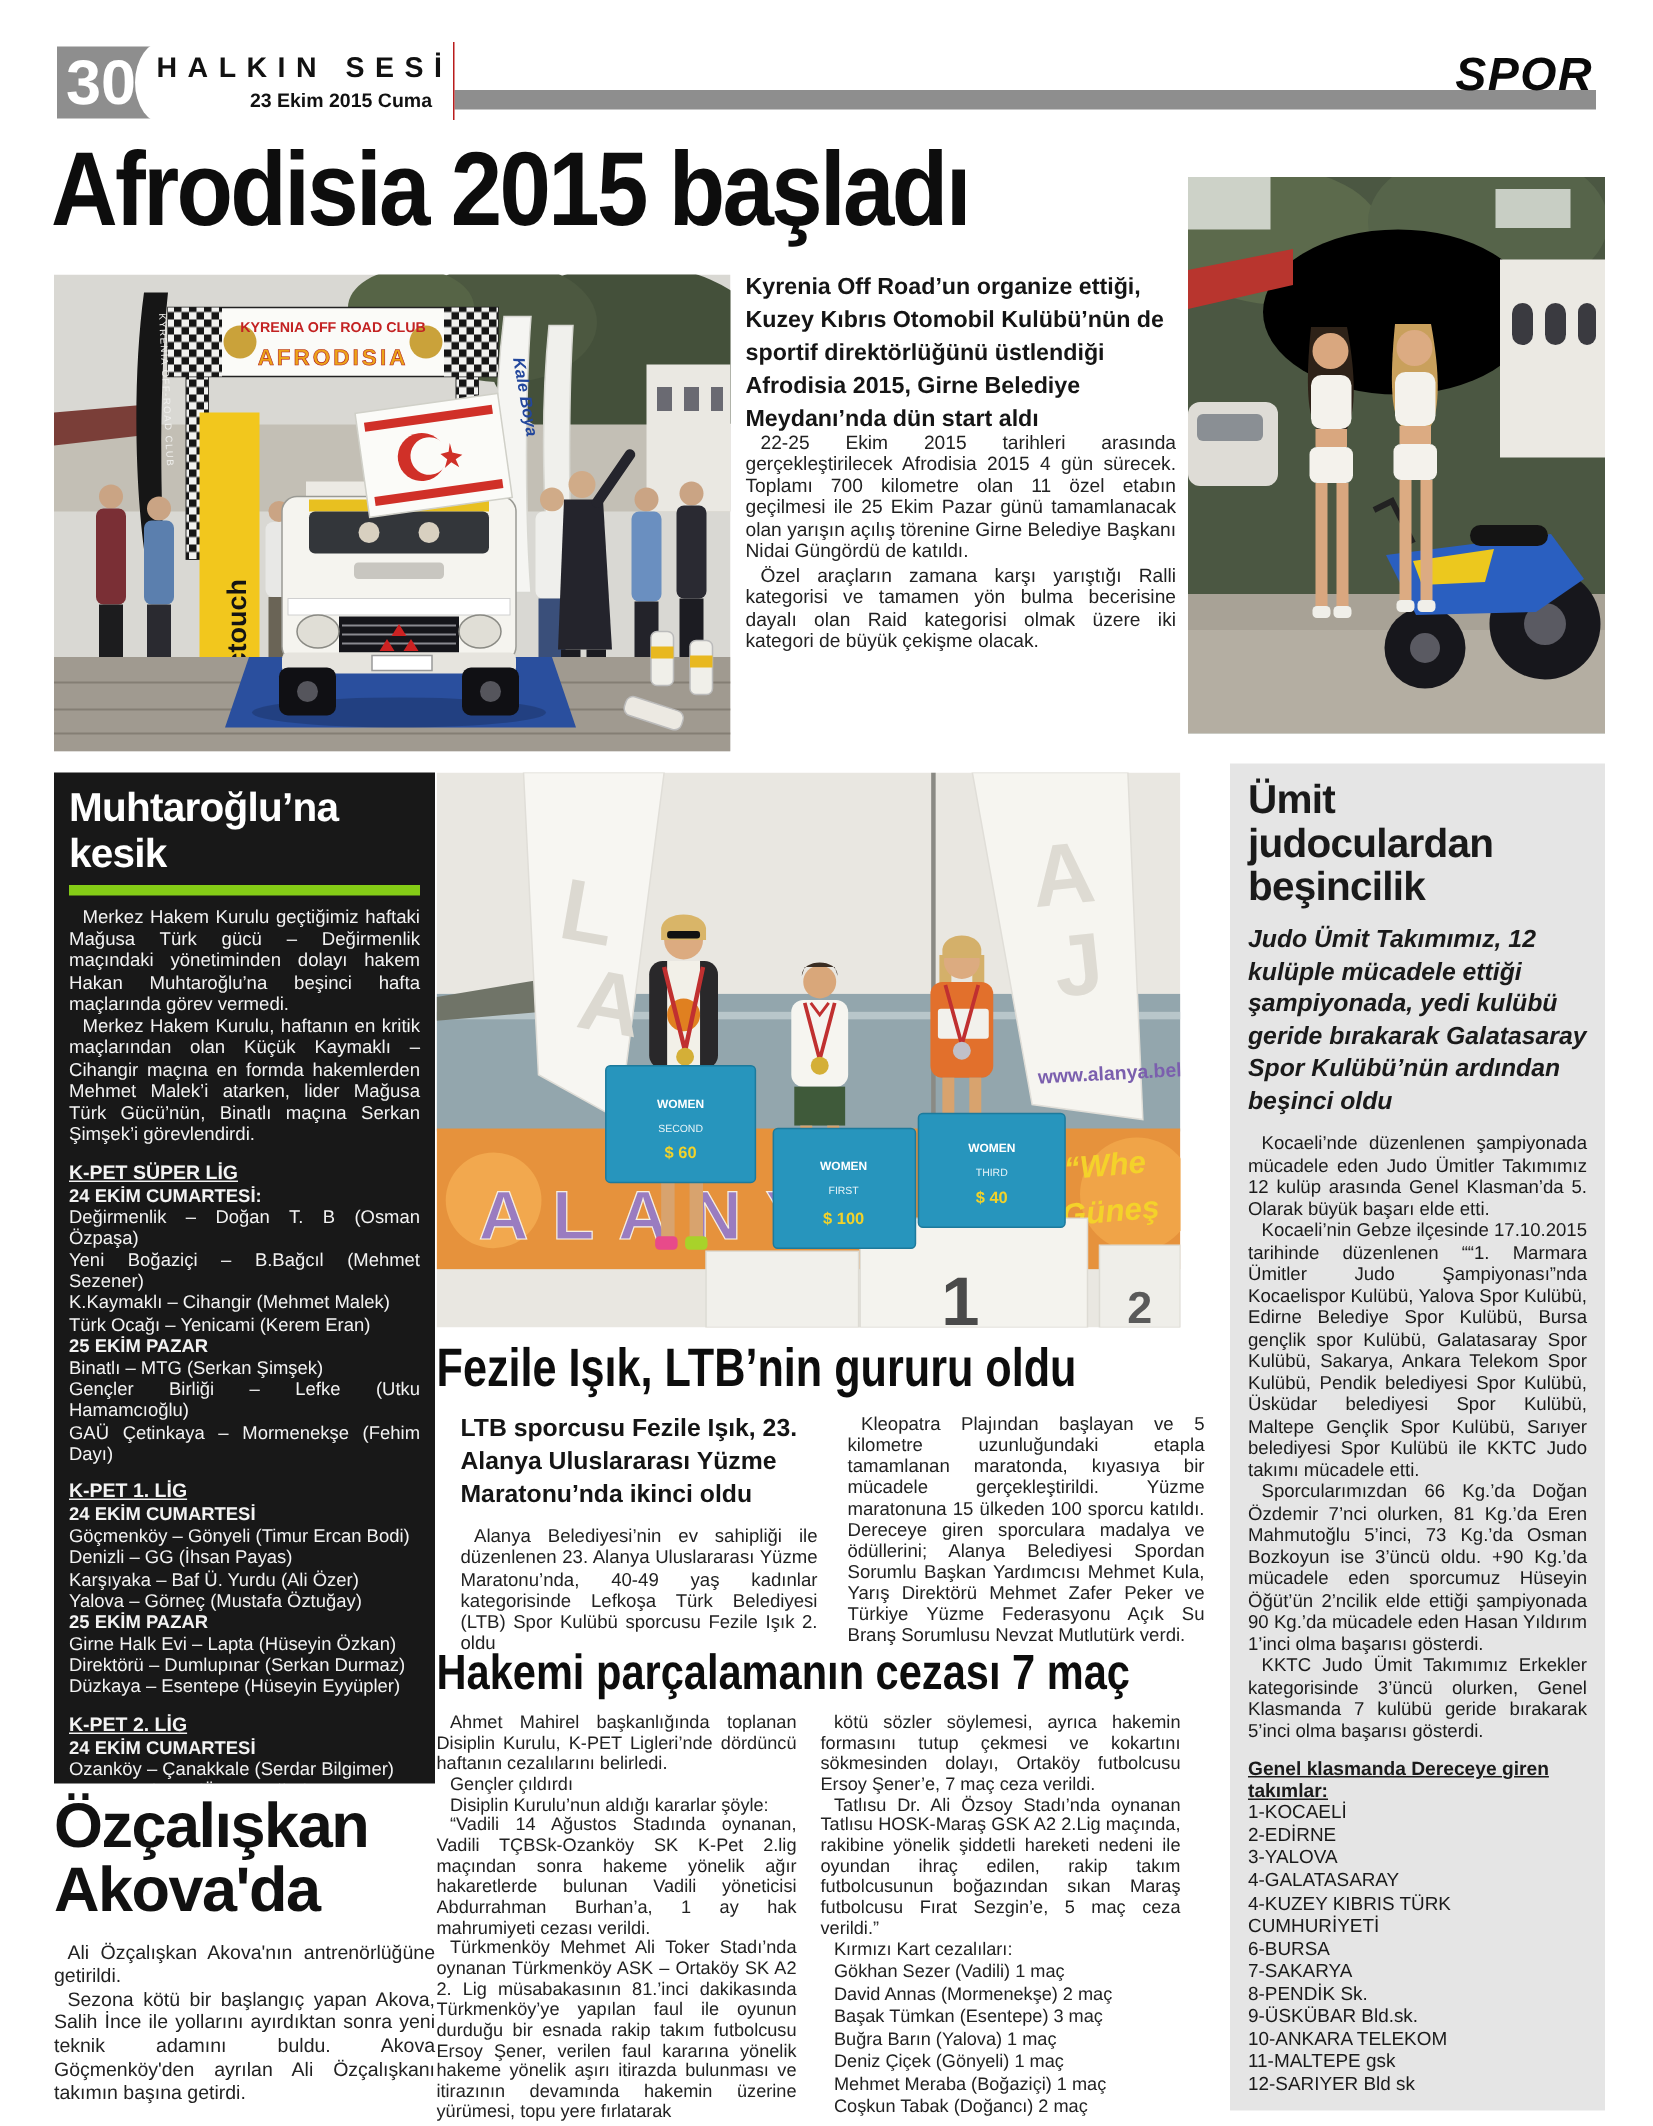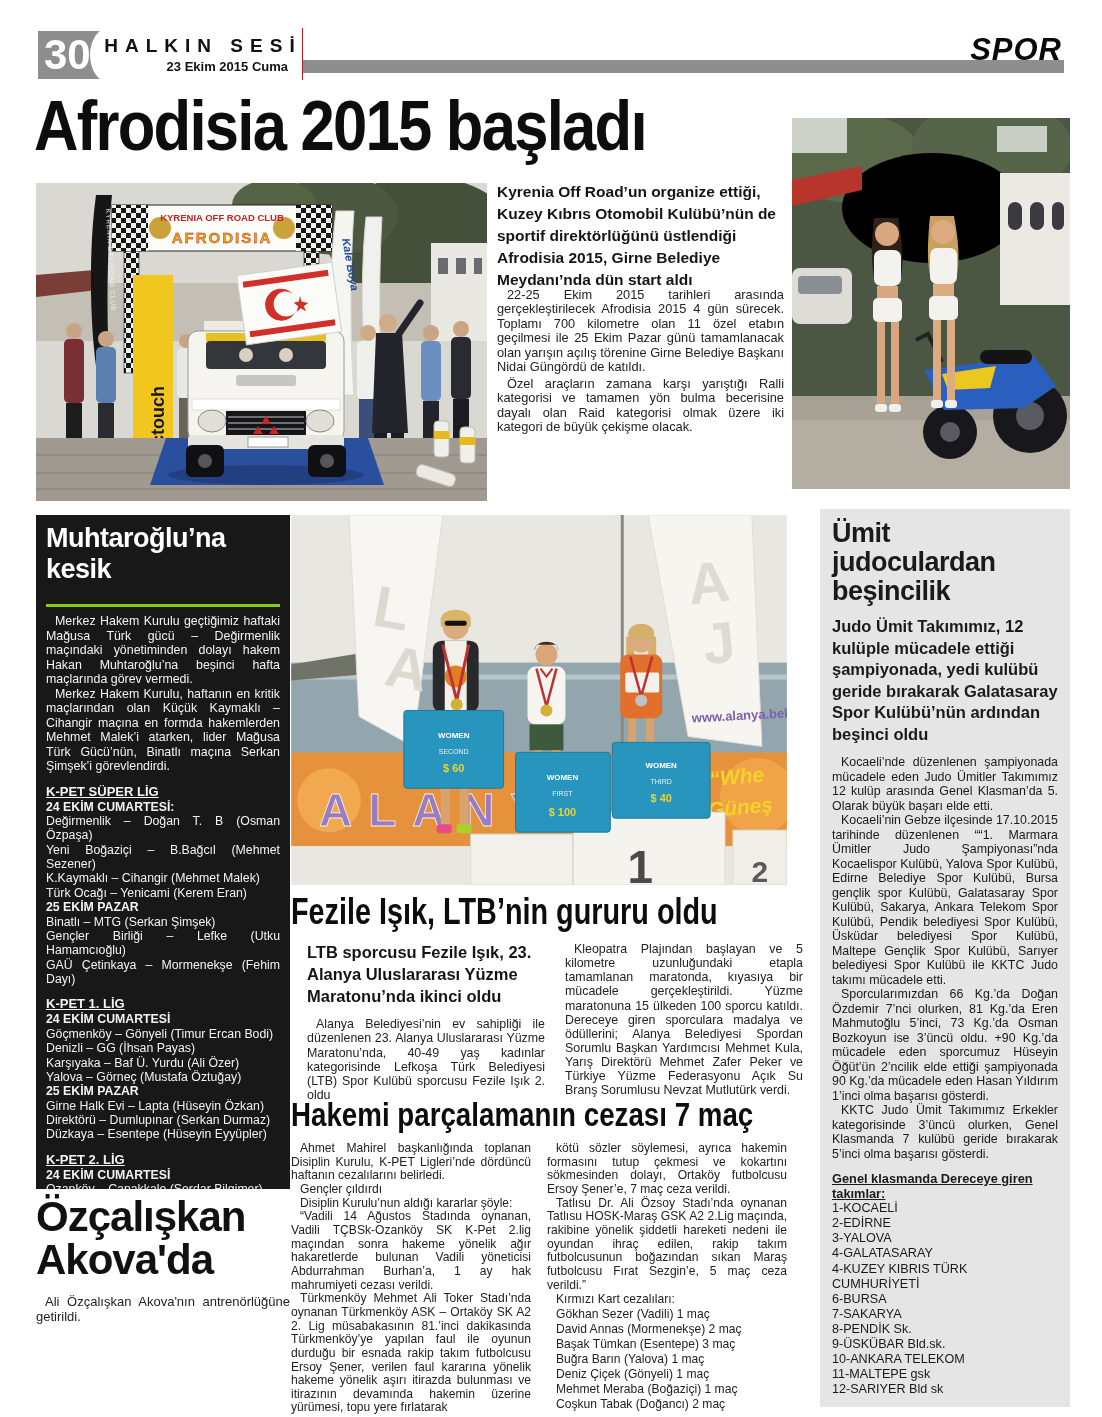--- a/index.html
+++ b/index.html
@@ -26,22 +26,22 @@
   .right-photo{position:absolute;left:792px;top:118px;width:278px;height:371px;}
   .lead-stand{position:absolute;left:497px;top:181px;width:287px;font-size:15.5px;font-weight:bold;
               line-height:1.42;color:#151515;}
   .lead-body{position:absolute;left:497px;top:288px;width:287px;font-size:12.8px;line-height:1.13;
              text-align:justify;color:#222;}
   .lead-body p{margin:0 0 2px 0;text-indent:10px;}
 
   
   .bbox{position:absolute;left:36px;top:515px;width:254px;height:674px;background:#181818;color:#f3f3f3;
         box-sizing:border-box;padding:8px 10px;overflow:hidden;}
-  .bbox-title{font-size:27px;font-weight:bold;color:#fff;border-bottom:3px solid #84cc16;
-              padding-bottom:19px;margin-bottom:7px;letter-spacing:-.5px;}
+  .bbox-title{font-size:27px;font-weight:bold;color:#fff;border-bottom:7px solid #84cc16;
+              padding-bottom:5px;margin-bottom:7px;letter-spacing:-.5px;}
   .bbox p{margin:0;font-size:12.4px;line-height:1.17;text-align:justify;text-indent:9px;}
   .bb-sec{margin-top:10px;}
   .bb-sec-title{font-size:13px;font-weight:bold;text-decoration:underline;margin-bottom:1px;}
   .bb-row{font-size:12.3px;line-height:1.17;text-align:justify;}
   .bb-row.day{font-weight:bold;}
 
   .ozc{position:absolute;left:36px;top:1196px;width:254px;}
   .ozc-h{font-size:42px;font-weight:bold;line-height:1.02;letter-spacing:-1px;color:#111;}
   .ozc-b{margin-top:12px;font-size:13px;line-height:1.2;text-align:justify;color:#222;}
   .ozc-b p{margin:0;text-indent:9px;}
@@ -59,21 +59,21 @@
   .disc-cols{position:absolute;left:291px;top:1142px;width:496px;height:273px;display:flex;
              justify-content:space-between;overflow:hidden;}
   .disc-c{width:240px;font-size:12.1px;line-height:1.13;text-align:justify;color:#222;}
   .disc-c p{margin:0;text-indent:9px;}
   .red-list div{text-indent:9px;line-height:1.24;}
 
   
   .judo{position:absolute;left:820px;top:509px;width:250px;height:898px;background:#e5e5e5;
         box-sizing:border-box;padding:10px 12px;overflow:hidden;color:#1a1a1a;}
   .judo-title{font-size:27px;font-weight:bold;line-height:1.08;letter-spacing:-.5px;margin-bottom:10px;}
-  .judo-stand{font-size:16.5px;font-weight:bold;line-height:1.3;margin-bottom:10px;}
+  .judo-stand{font-size:16.5px;font-weight:bold;line-height:1.3;margin-bottom:10px;font-style:italic;}
   .judo-body p{margin:0;font-size:12.4px;line-height:1.17;text-align:justify;text-indent:9px;}
   .jl-title{font-size:12.8px;font-weight:bold;text-decoration:underline;margin-top:10px;}
   .jl div{font-size:12.6px;line-height:1.2;}
 </style>
 </head>
 <body>
 
 <div class="page">
 
   <div class="h-bar"></div>
@@ -295,20 +295,21 @@
     </div>
   </div>
 
   <div class="ozc">
     <div class="ozc-h">
       <div>Özçalışkan</div>
       <div>Akova'da</div>
     </div>
     <div class="ozc-b">
       <p>Ali Özçalışkan Akova'nın antrenörlüğüne getirildi.</p>
+      <p>Sezona kötü bir başlangıç yapan Akova, Salih İnce ile yollarını ayırdıktan sonra yeni teknik adamını buldu. Akova Göçmenköy'den ayrılan Ali Özçalışkanı takımın başına getirdi.</p>
     </div>
   </div>
 
   <svg class="mid-photo" viewBox="0 0 497 371">
     <rect width="497" height="371" fill="#e9e7e1"></rect>
     <rect x="0" y="148" width="497" height="92" fill="#93a6ad"></rect>
     <rect x="0" y="160" width="497" height="5" fill="#b8c6ca"></rect>
     <polygon points="0,150 72,138 94,158 0,166" fill="#707468"></polygon>
     <rect x="78" y="128" width="6" height="16" fill="#f0efe9"></rect>
 

